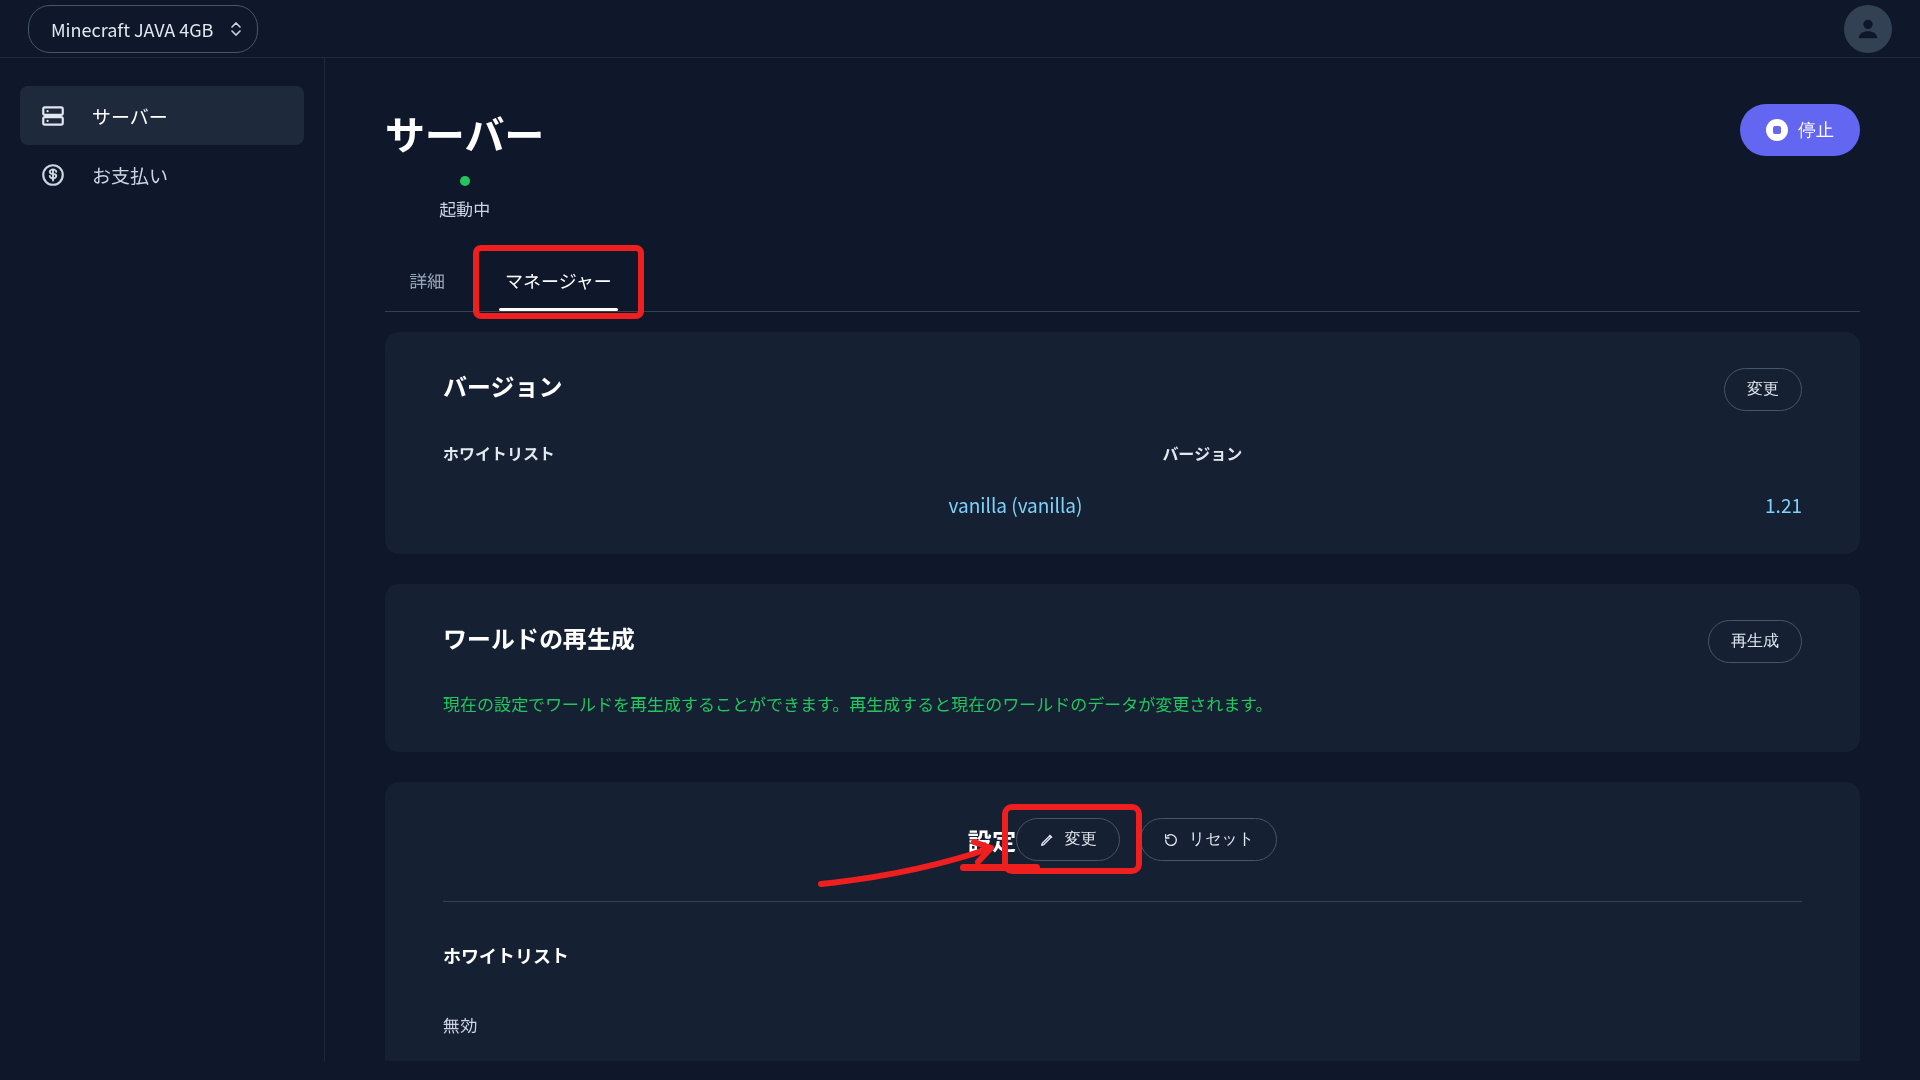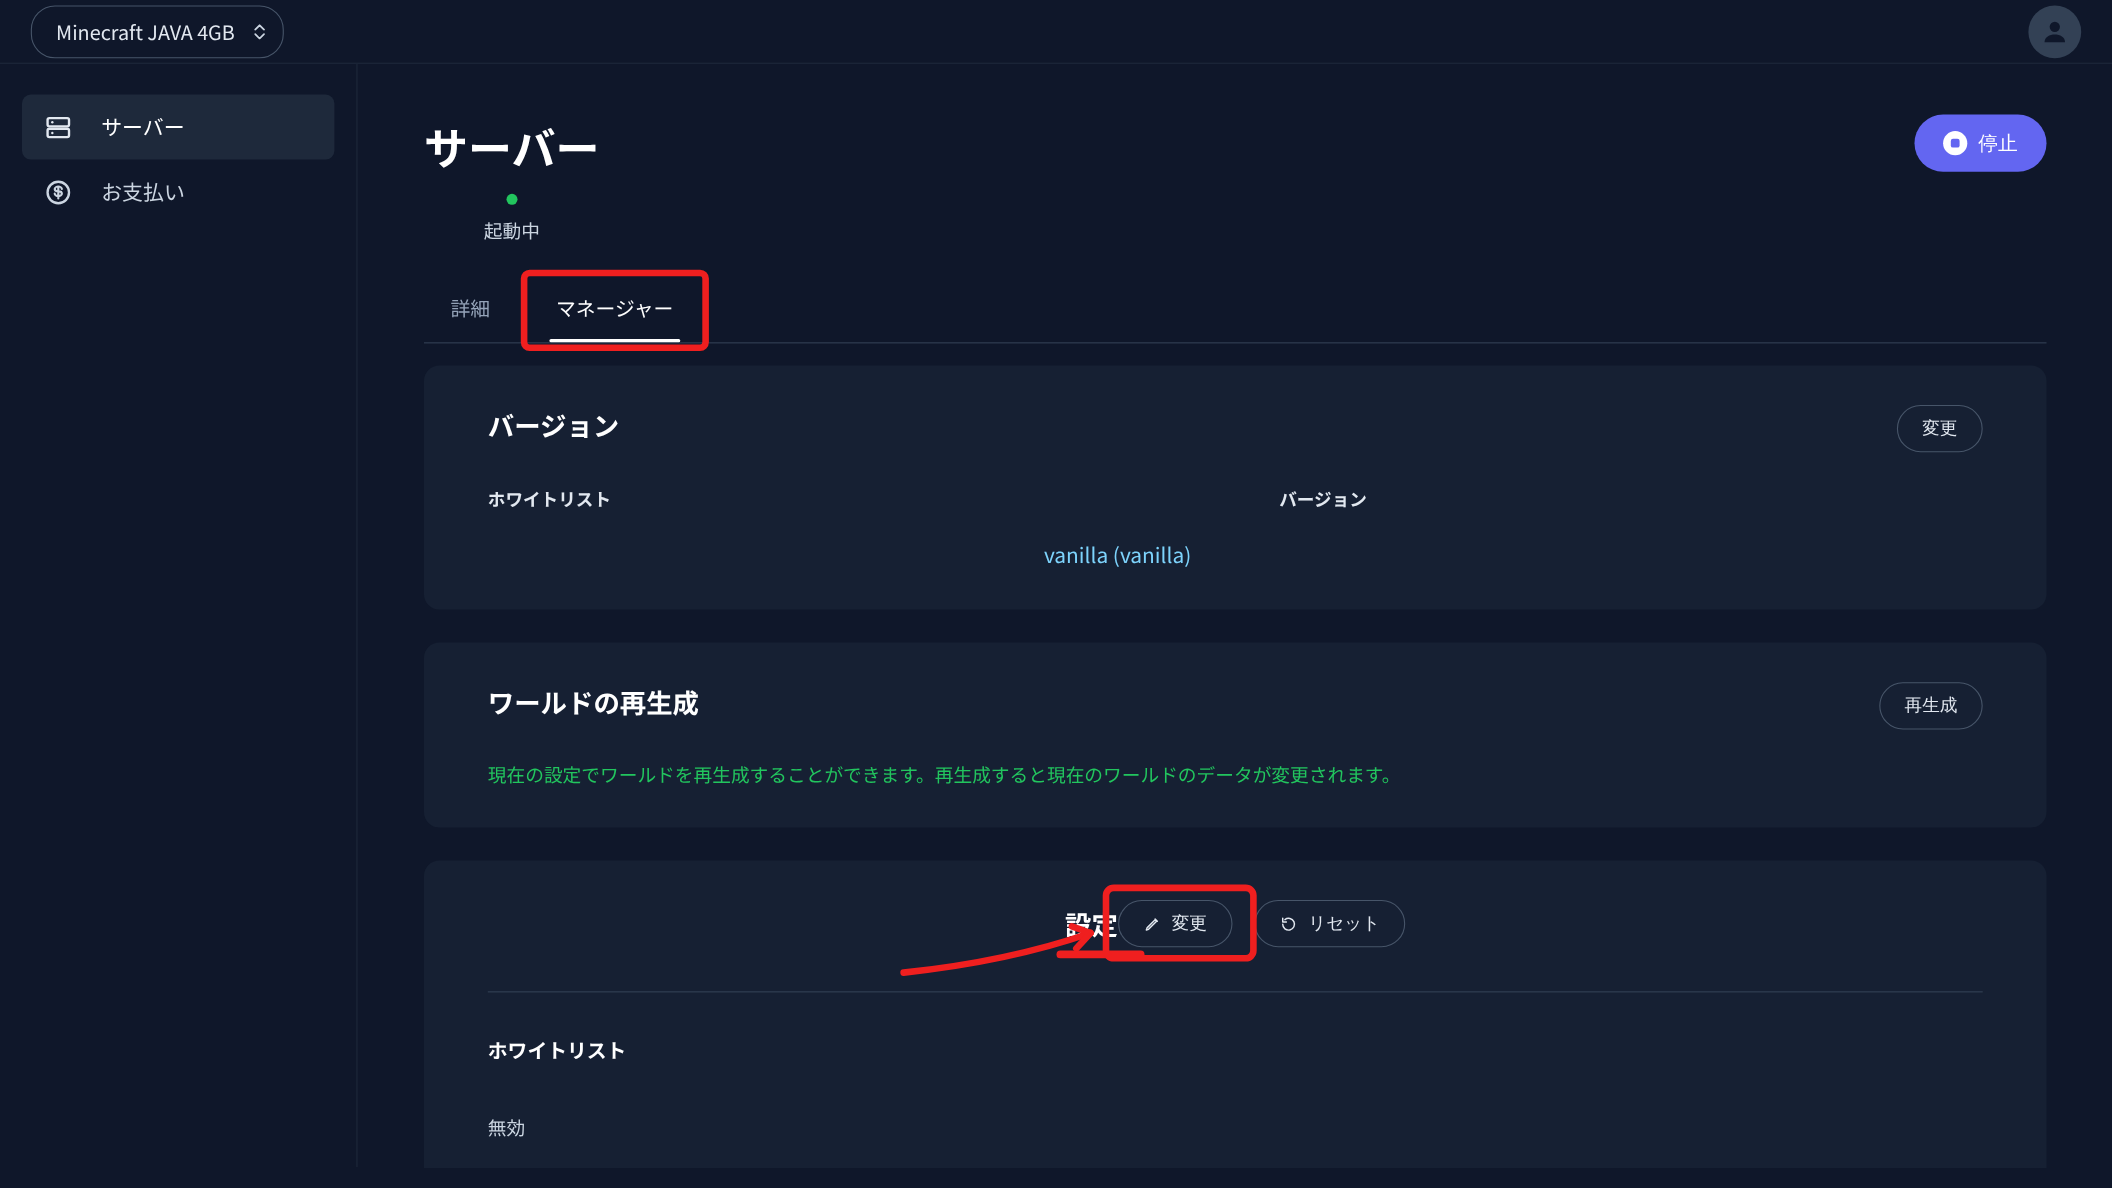--- a/index.html
+++ b/index.html
@@ -325,20 +325,21 @@
           <span>変更</span>
         </button>
       </div>
       <div class="card-grid">
         <div class="col">
           <div class="col-label">ホワイトリスト</div>
           <div class="col-value">vanilla (vanilla)</div>
         </div>
         <div class="col">
           <div class="col-label">バージョン</div>
+          <div class="col-value">1.21</div>
         </div>
       </div>
     </div>
 
     <div class="card">
       <div class="card-head">
         <div class="card-title">ワールドの再生成</div>
         <button class="btn-outline">
           <span>再生成</span>
         </button>

